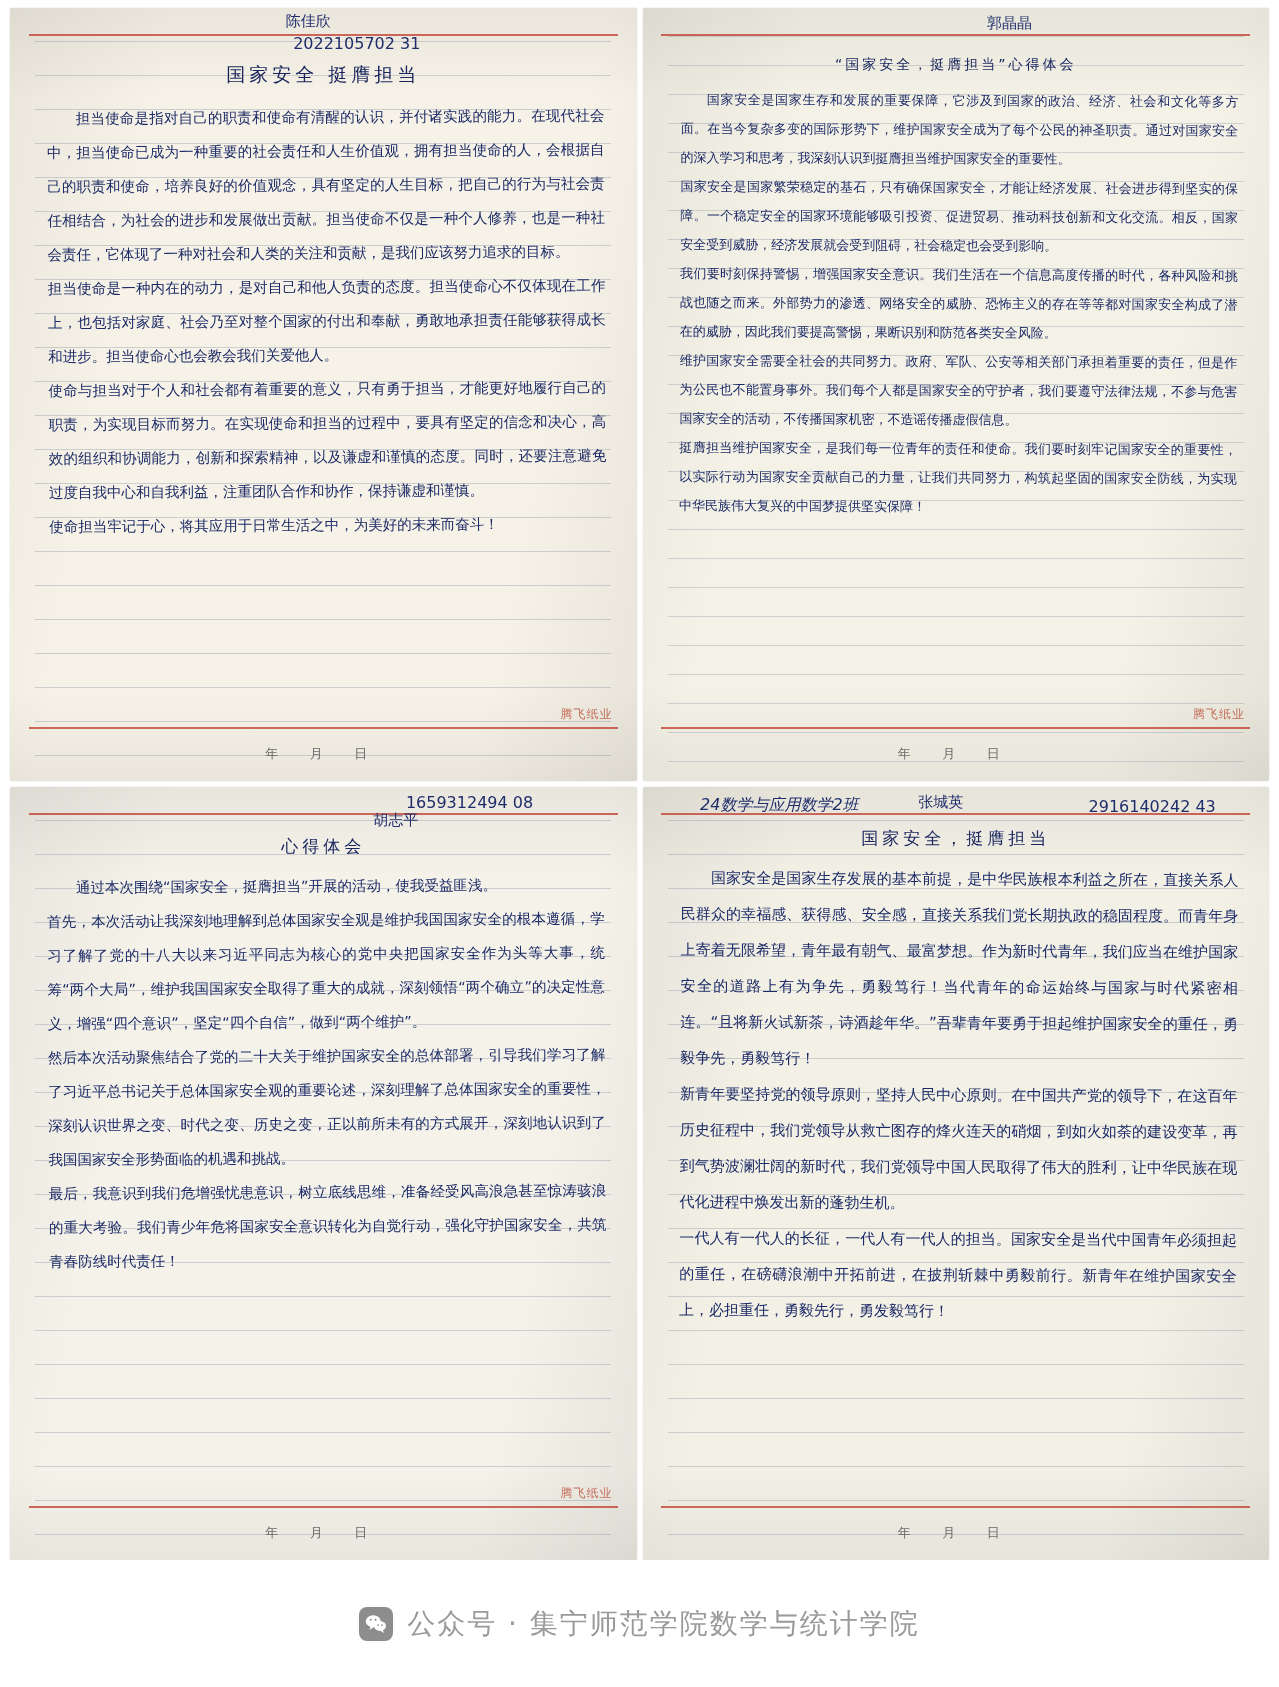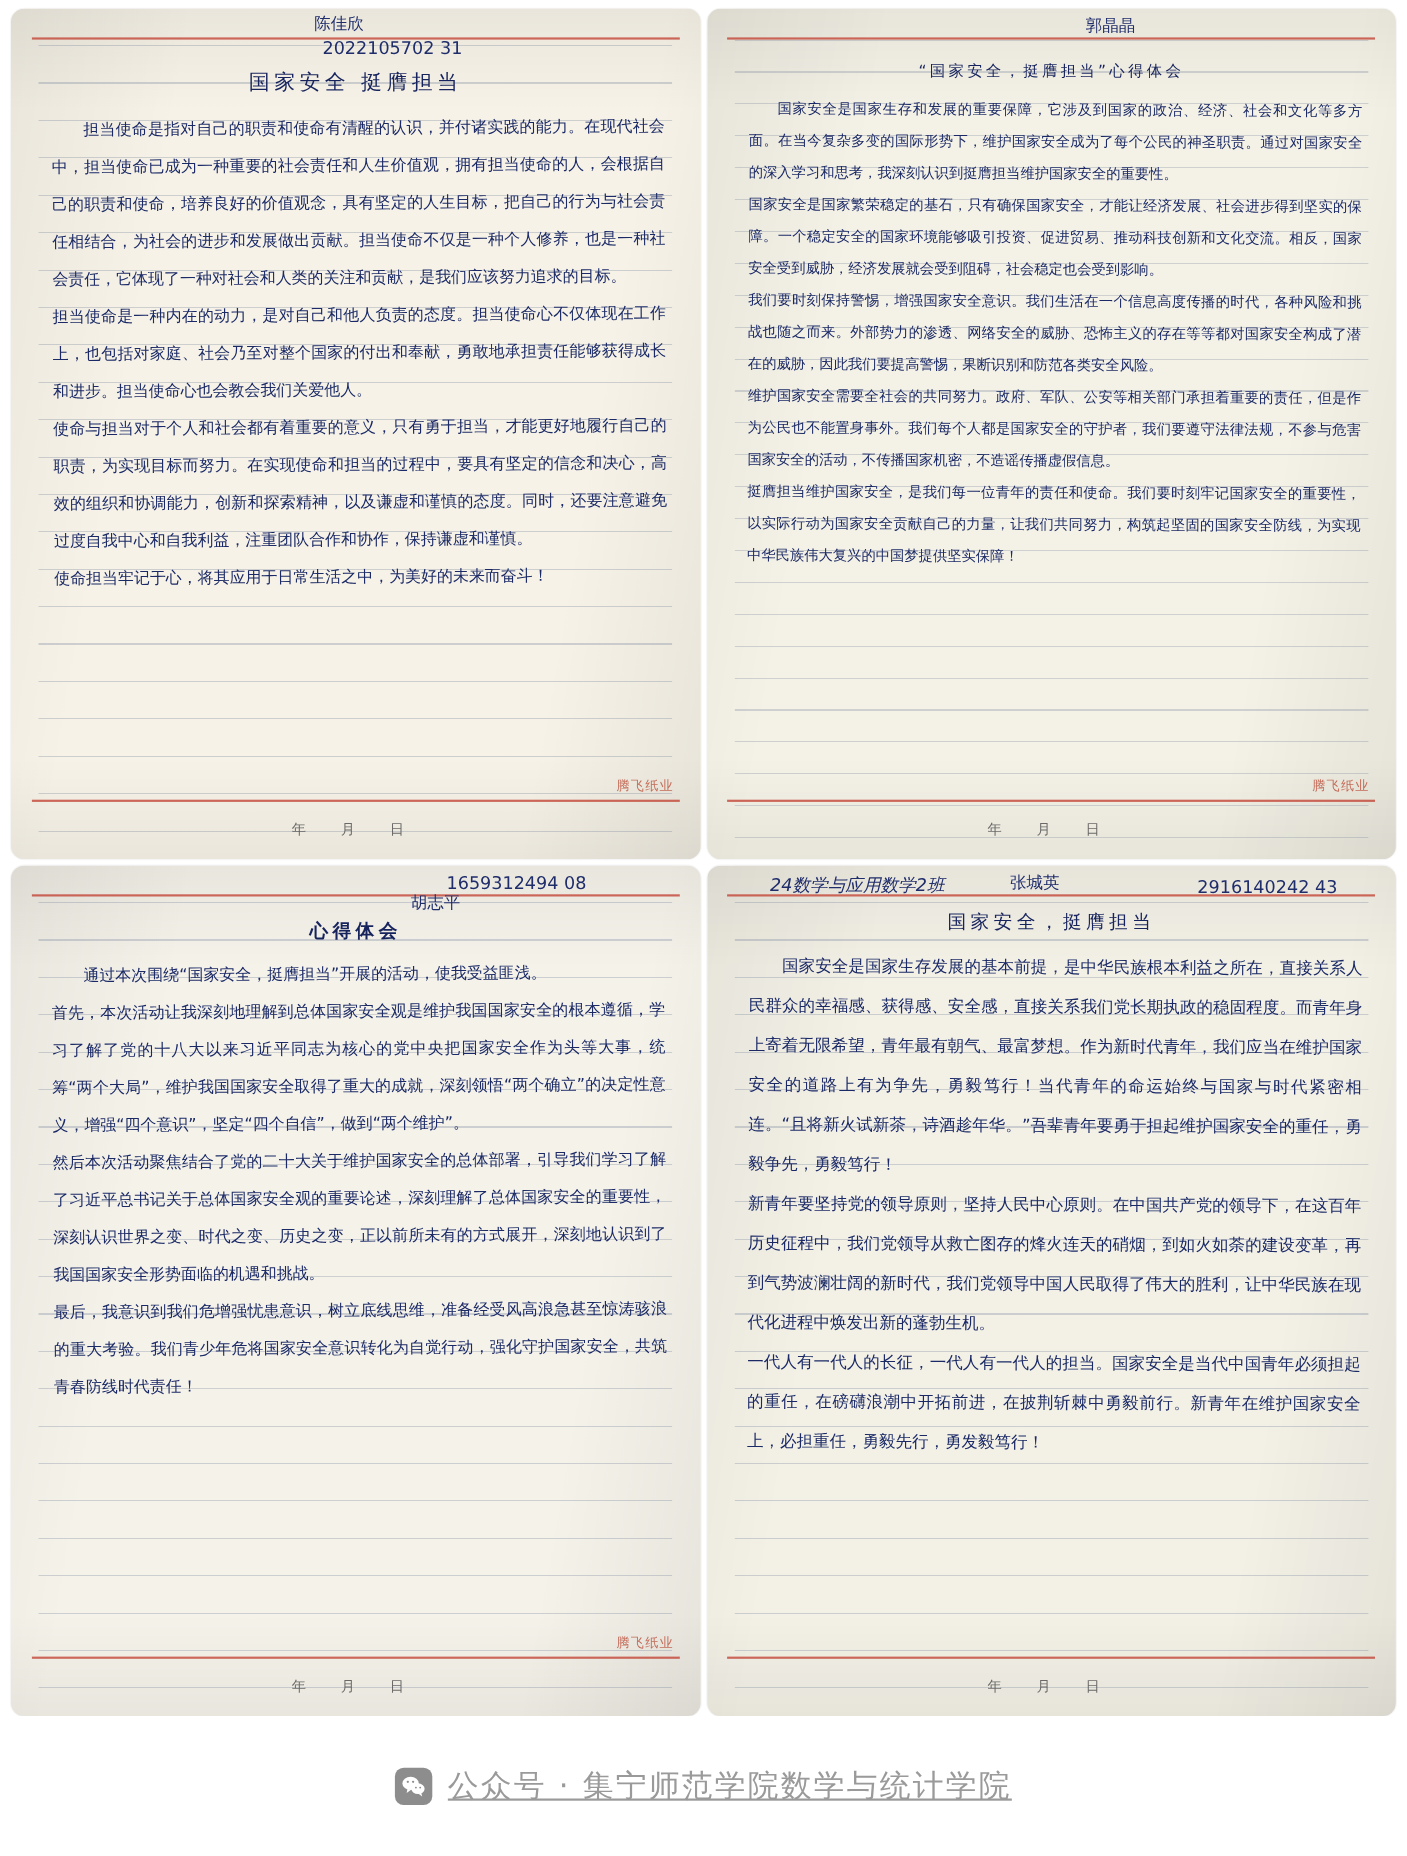--- a/index.html
+++ b/index.html
@@ -28,21 +28,21 @@
     grid-template-columns: 1fr 1fr;
     grid-template-rows: 1fr 1fr;
     gap: 6px;
     padding: 8px 10px 0 10px;
     box-sizing: border-box;
   }
   
   .sheet {
     position: relative;
     overflow: hidden;
-    border-radius: 12px;
+    border-radius: 2px;
     background: #f2efe6;
     box-shadow: 0 0 0 1px rgba(0,0,0,0.04);
   }
   .paper {
     position: absolute;
     inset: 0;
     background:
       linear-gradient(100deg, rgba(0,0,0,0.05) 0%, rgba(255,255,255,0.0) 22%, rgba(255,255,255,0.0) 78%, rgba(0,0,0,0.06) 100%),
       linear-gradient(180deg, rgba(0,0,0,0.05) 0%, rgba(255,255,255,0) 12%, rgba(255,255,255,0) 88%, rgba(0,0,0,0.05) 100%),
       #f7f4ea;
@@ -192,21 +192,20 @@
     align-items: center;
     justify-content: center;
   }
   .wx-badge svg { display: block; }
   .wm-text {
     font-size: 28px;
     color: #9a9a9a;
     letter-spacing: 2px;
     font-family: "DejaVu Sans", sans-serif;
     white-space: nowrap;
-    text-decoration: underline;
   }
 </style>
 </head>
 <body>
 
 <div class="page">
 
   <div class="grid">
 
     <div class="sheet">
@@ -251,21 +250,21 @@
 
     <div class="sheet">
       <div class="paper tone-c"></div>
       <div class="rules"></div>
       <div class="red-top"></div>
       <div class="red-bottom"></div>
 
       <div class="hdr-id" style="left:60%;top:6px;">1659312494 08</div>
       <div class="hdr-name" style="left:58%;top:24px;">胡志平</div>
 
-      <div class="title" style="top:48px;font-size:17px;font-weight:bold;">心得体会</div>
+      <div class="title" style="top:48px;font-size:17px;">心得体会</div>
 
       <div class="body-text hand" style="top:82px;">通过本次围绕“国家安全，挺膺担当”开展的活动，使我受益匪浅。
 首先，本次活动让我深刻地理解到总体国家安全观是维护我国国家安全的根本遵循，学习了解了党的十八大以来习近平同志为核心的党中央把国家安全作为头等大事，统筹“两个大局”，维护我国国家安全取得了重大的成就，深刻领悟“两个确立”的决定性意义，增强“四个意识”，坚定“四个自信”，做到“两个维护”。
 然后本次活动聚焦结合了党的二十大关于维护国家安全的总体部署，引导我们学习了解了习近平总书记关于总体国家安全观的重要论述，深刻理解了总体国家安全的重要性，深刻认识世界之变、时代之变、历史之变，正以前所未有的方式展开，深刻地认识到了我国国家安全形势面临的机遇和挑战。
 最后，我意识到我们危增强忧患意识，树立底线思维，准备经受风高浪急甚至惊涛骇浪的重大考验。我们青少年危将国家安全意识转化为自觉行动，强化守护国家安全，共筑青春防线时代责任！</div>
 
       <div class="stamp">腾飞纸业</div>
       <div class="footer-date">年 月 日</div>
     </div>
 

